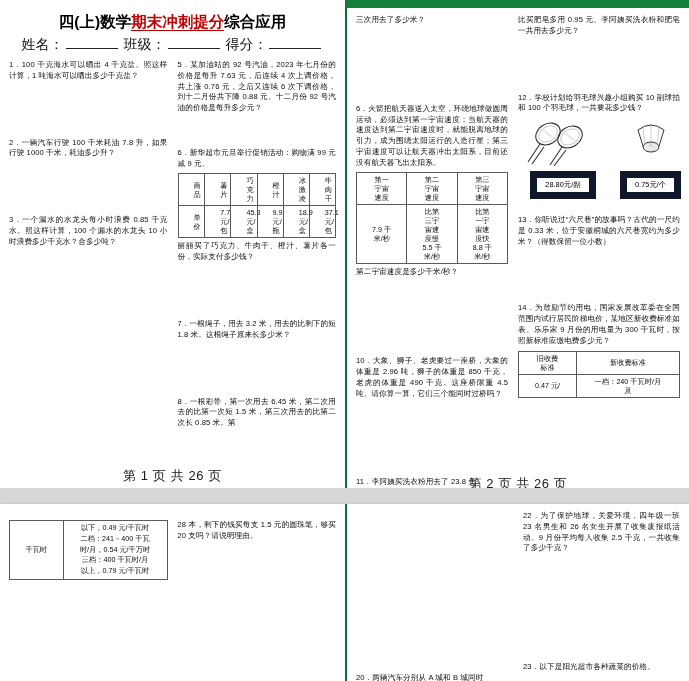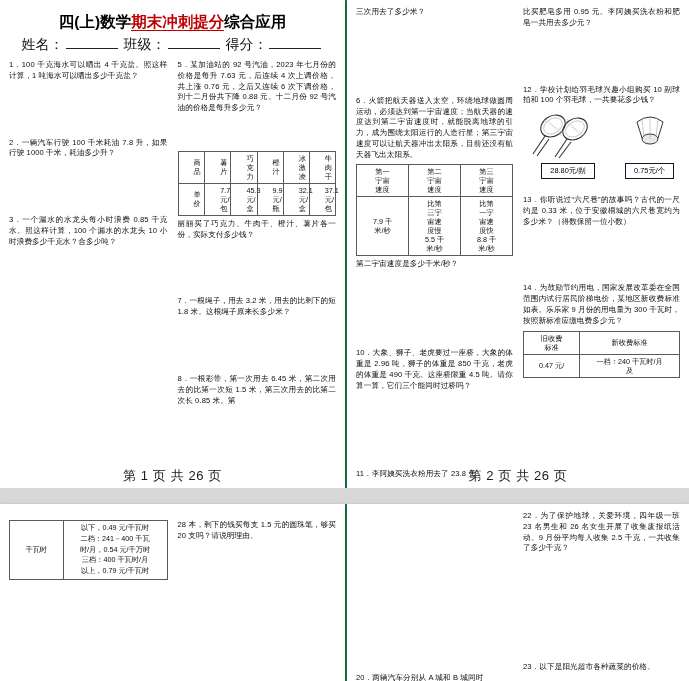--- a/index.html
+++ b/index.html
@@ -111,21 +111,21 @@
   }
 
   
   .badminton {
     display: flex;
     align-items: flex-end;
     gap: 14px;
     margin: 4px 0 2px 2px;
   }
   .price-tag {
-    border: 1px solid #0f172a;
+    border: 7px solid #0f172a;
     font-size: 7.4px;
     padding: 2px 8px;
     display: inline-block;
     white-space: nowrap;
     background: #fff;
   }
   .fig-col { display: flex; flex-direction: column; align-items: center; gap: 3px; }
   .gap-band {
     position: absolute;
     left: 0; width: 689px;
@@ -156,53 +156,54 @@
             <div class="spacer-lg"></div>
             <div class="q">2．一辆汽车行驶 100 千米耗油 7.8 升，如果行驶 1000 千米，耗油多少升？</div>
             <div class="spacer-lg"></div>
             <div class="q">3．一个漏水的水龙头每小时浪费 0.85 千克水。照这样计算，100 个漏水的水龙头 10 小时浪费多少千克水？合多少吨？</div>
             <div class="spacer-xl"></div>
           </div>
 
           <div class="col">
             <div class="q">5．某加油站的 92 号汽油，2023 年七月份的价格是每升 7.63 元，后连续 4 次上调价格，共上涨 0.76 元，之后又连续 6 次下调价格，到十二月份共下降 0.88 元。十二月份 92 号汽油的价格是每升多少元？</div>
             <div class="spacer-md"></div>
+            <div class="q">6．新华超市元旦举行促销活动：购物满 99 元减 9 元。</div>
             <table class="grid">
               <tbody>
                   <tr>
                 <td class="lbl">商品</td>
                 <td>薯片</td>
                 <td>巧克力</td>
                 <td>橙汁</td>
                 <td>冰激凌</td>
                 <td>牛肉干</td>
               </tr>
               <tr>
                 <td class="lbl">单价</td>
                 <td>7.7 元/包</td>
                 <td>45.3 元/盒</td>
                 <td>9.9 元/瓶</td>
-                <td>32.1 元/盒</td>
+                <td>18.9 元/盒</td>
                 <td>37.1 元/包</td>
               </tr>
             </tbody>
               </table>
             <div class="q">丽丽买了巧克力、牛肉干、橙汁、薯片各一份，实际支付多少钱？</div>
             <div class="spacer-lg"></div>
             <div class="q">7．一根绳子，用去 3.2 米，用去的比剩下的短 1.8 米。这根绳子原来长多少米？</div>
             <div class="spacer-lg"></div>
             <div class="q">8．一根彩带，第一次用去 6.45 米，第二次用去的比第一次短 1.5 米，第三次用去的比第二次长 0.85 米。第</div>
           </div>
         </div>
 
         <div class="footer">第 1 页 共 26 页</div>
       </div>
     </div>
 
-    <div class="page right" style="height:488px;">
+    <div class="page right" style="height:488px;margin-top:8px;">
       <div class="page-inner">
         <div class="cols">
           <div class="col">
             <div class="q">三次用去了多少米？</div>
             <div class="spacer-xl"></div>
             <div class="q">6．火箭把航天器送入太空，环绕地球做圆周运动，必须达到第一宇宙速度；当航天器的速度达到第二宇宙速度时，就能脱离地球的引力，成为围绕太阳运行的人造行星；第三宇宙速度可以让航天器冲出太阳系，目前还没有航天器飞出太阳系。</div>
             <table class="grid">
               <tbody>
                   <tr>
                 <td>第一宇宙速度</td>

